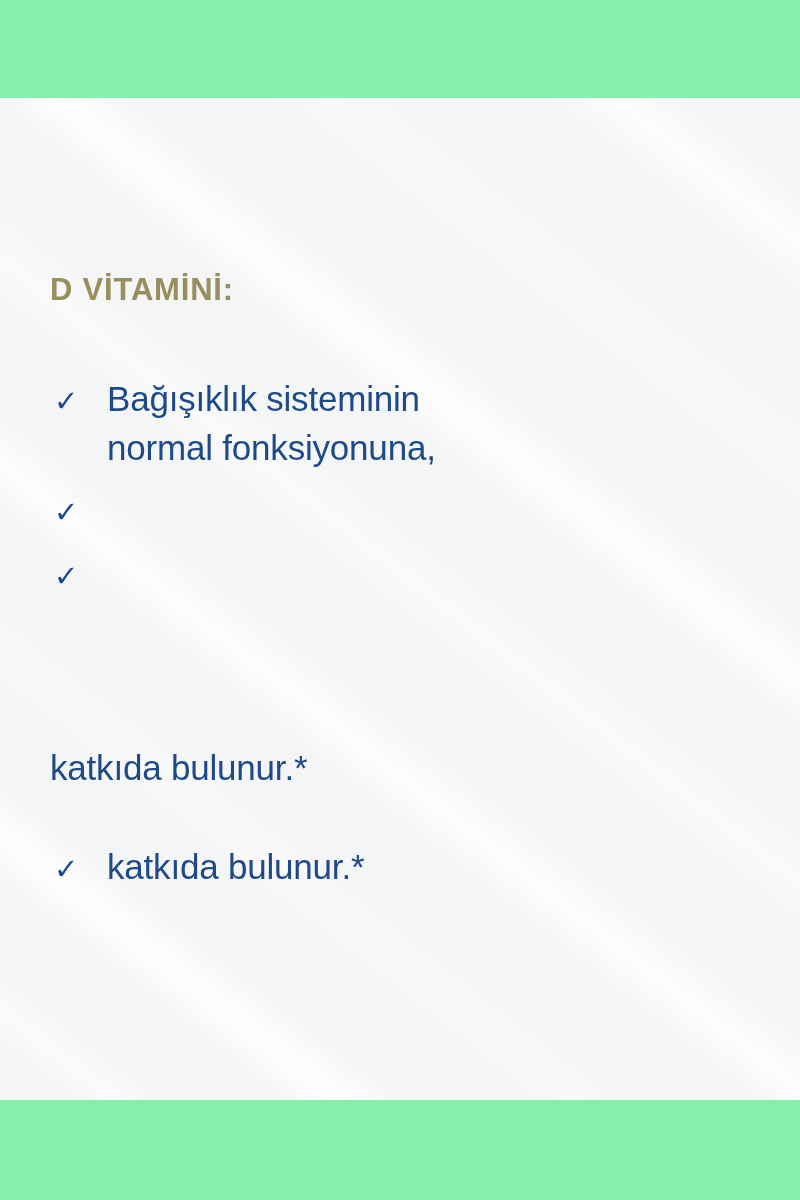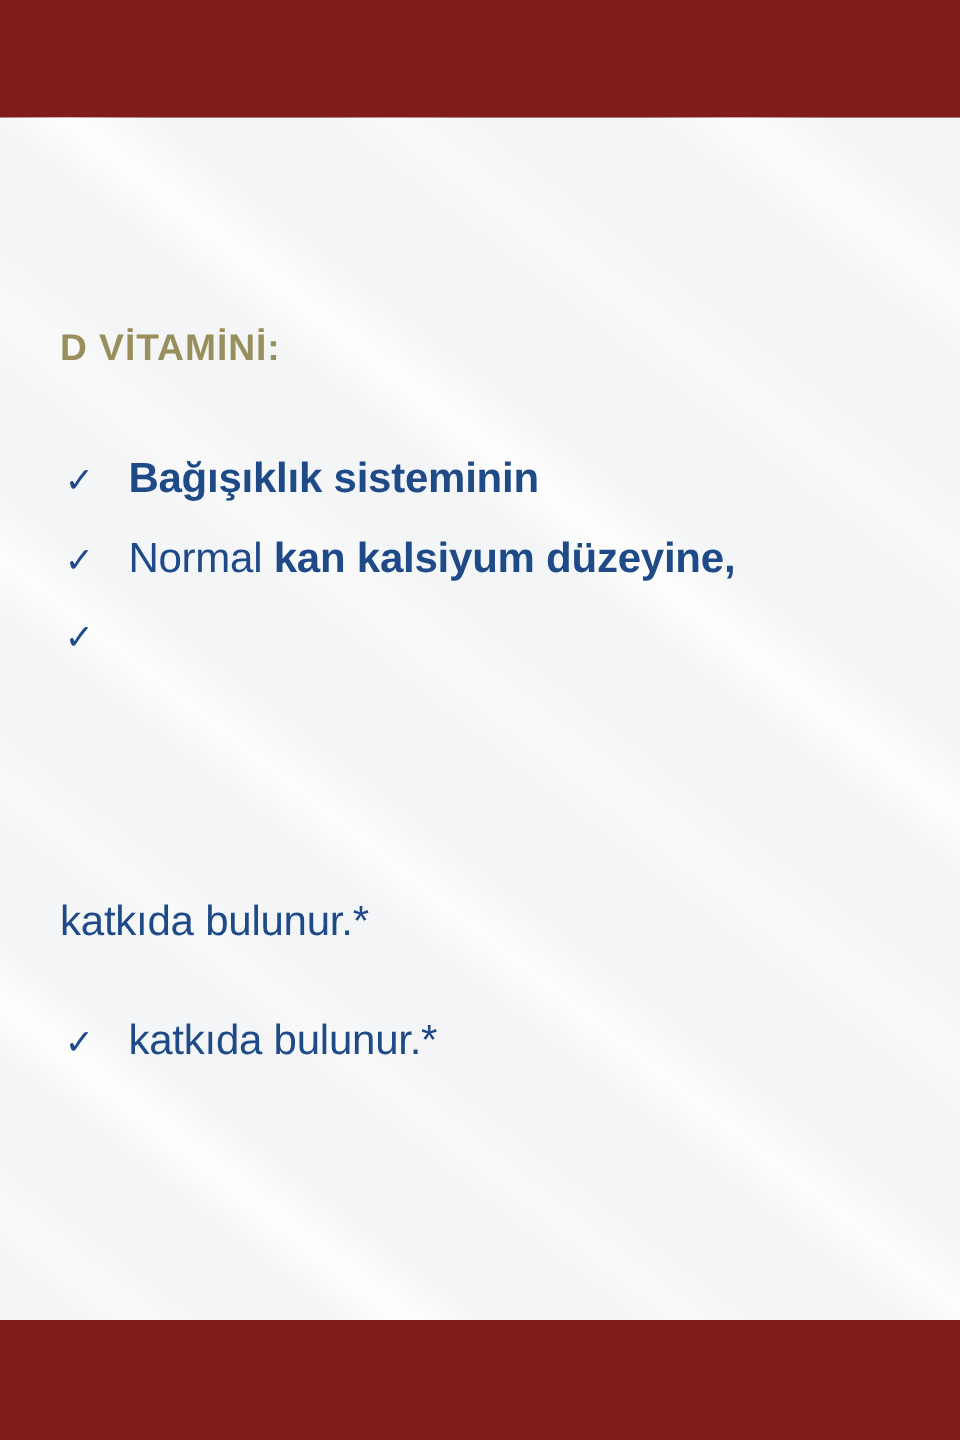--- a/index.html
+++ b/index.html
@@ -11,21 +11,21 @@
     width: 800px;
     height: 1200px;
     font-family: "Liberation Sans", sans-serif;
     overflow: hidden;
   }
 
   #page {
     position: relative;
     width: 800px;
     height: 1200px;
-    background: #7f1d1d;
+    background: #86efac;
   }
 
   
   #panel {
     position: absolute;
     left: 0;
     top: 98px;
     width: 800px;
     height: 1002px;
     background: #f4f5f6;
@@ -120,21 +120,21 @@
   }
 
   .claim-text {
     flex: 1 1 auto;
     color: #1e4a87;
     font-size: 35px;
     line-height: 49px;
     font-weight: 300;
     letter-spacing: -0.2px;
   }
-  .claim-text .b { font-weight: bold; }
+  .claim-text .b { font-weight: normal; }
 
   
   #claim-1 { margin-bottom: 13px; }
   #claim-2 { margin-bottom: 10px; }
   #claim-3 { margin-bottom: 0; }
 
   
   #closing-line {
     position: absolute;
     left: 50px;
@@ -166,28 +166,26 @@
     <div id="content">
 
       <div id="title">D VİTAMİNİ:</div>
 
       <div class="claims">
 
         <div class="claim-row" id="claim-1">
           <span class="check">✓</span>
           <div class="claim-text">
             <div><span class="b">Bağışıklık sisteminin</span></div>
+            <div><span>normal fonksiyonuna,</span></div>
           </div>
         </div>
 
         <div class="claim-row" id="claim-2">
           <span class="check">✓</span>
-          <div class="claim-text">
-            <div><span>Normal </span><span class="b">kan kalsiyum düzeyine,</span></div>
-          </div>
         </div>
 
         <div class="claim-row" id="claim-3">
           <span class="check">✓</span>
         </div>
 
       </div>
 
       <div id="closing-line">katkıda bulunur.*</div>
 

